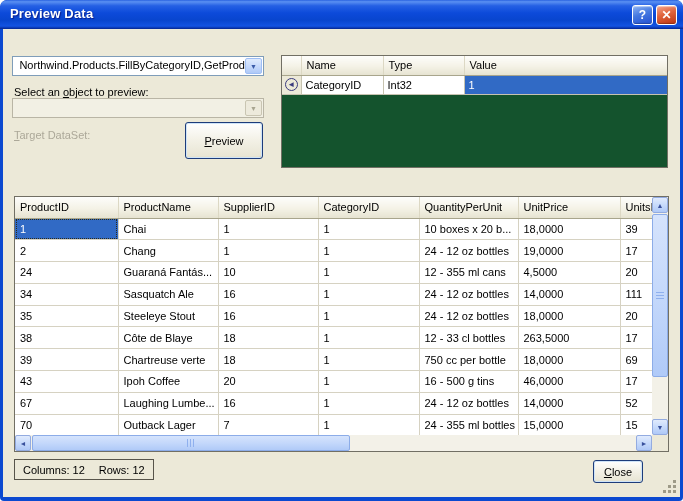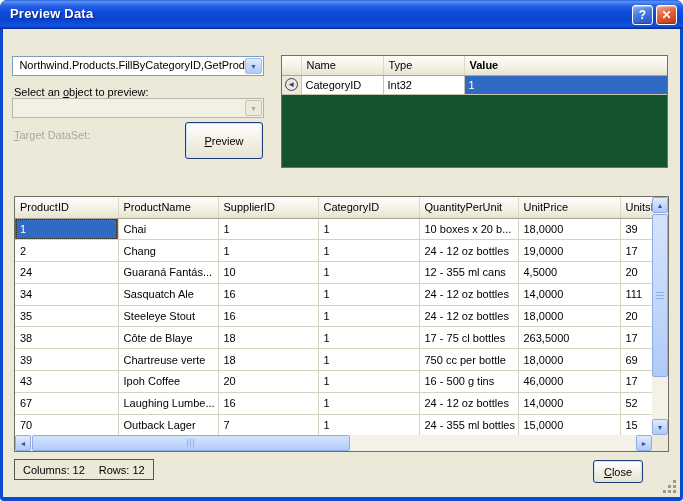--- a/index.html
+++ b/index.html
@@ -129,21 +129,21 @@
             <col style="width:19px">
             <col style="width:82px">
             <col style="width:81px">
             <col>
           </colgroup>
         <thead>
           <tr>
             <th class="hdr-cell"></th>
             <th class="hdr-cell">Name</th>
             <th class="hdr-cell">Type</th>
-            <th class="hdr-cell" style="border-right:none;font-weight:bold;">Value</th>
+            <th class="hdr-cell" style="border-right:none;">Value</th>
           </tr>
         </thead>
         <tbody>
           <tr>
             <td class="selector"><span class="row-ind">◄</span></td>
             <td>CategoryID</td>
             <td>Int32</td>
             <td class="sel-val">1</td>
           </tr>
         </tbody>
@@ -219,21 +219,21 @@
     <td>1</td>
     <td>24 - 12 oz bottles</td>
     <td>18,0000</td>
     <td>20</td>
   </tr>
               <tr>
     <td>38</td>
     <td>Côte de Blaye</td>
     <td>18</td>
     <td>1</td>
-    <td>17 - 75 cl bottles</td>
+    <td>12 - 33 cl bottles</td>
     <td>263,5000</td>
     <td>17</td>
   </tr>
               <tr>
     <td>39</td>
     <td>Chartreuse verte</td>
     <td>18</td>
     <td>1</td>
     <td>750 cc per bottle</td>
     <td>18,0000</td>

